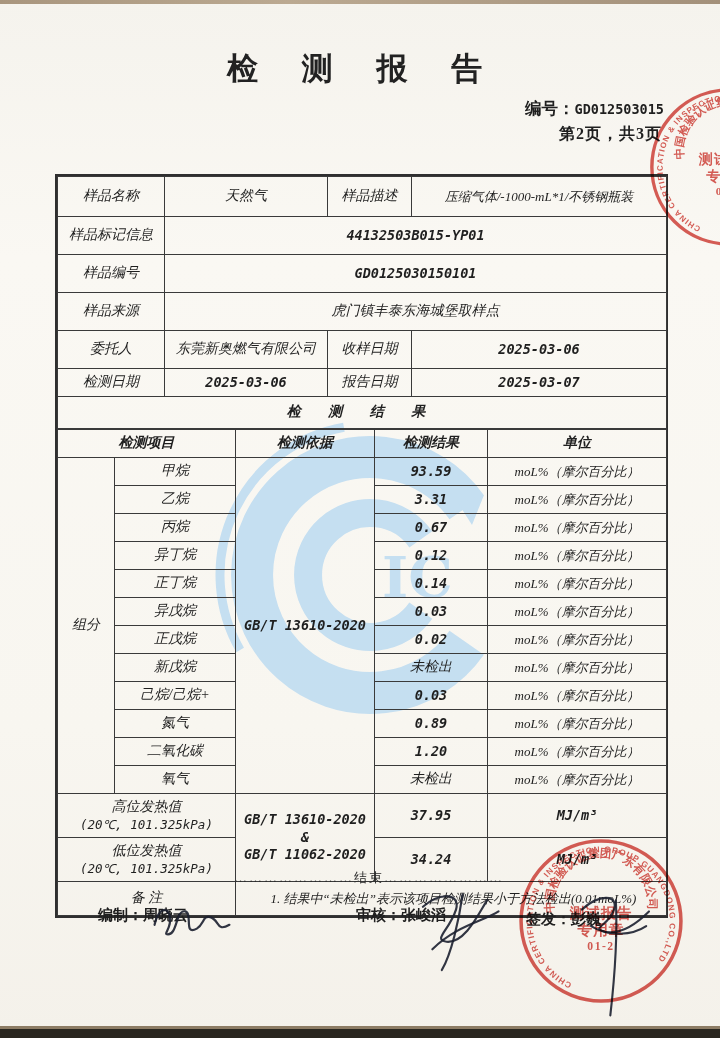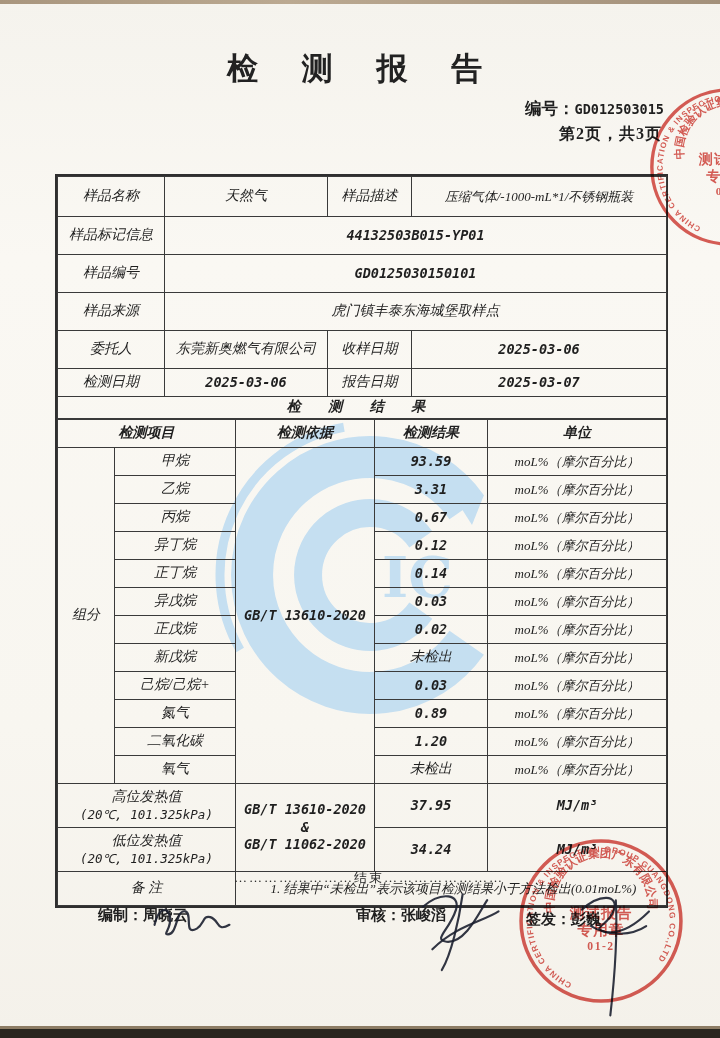--- a/index.html
+++ b/index.html
@@ -12,21 +12,21 @@
   .edge-bottom{position:absolute;bottom:0;left:0;right:0;height:9px;background:#29261f;border-top:3px solid #8d7c64;}
   .title{position:absolute;top:48px;left:0;width:100%;text-align:center;
          font-size:31px;font-weight:700;letter-spacing:11px;word-spacing:14px;color:#222;}
   .report-no{position:absolute;top:98px;right:56px;font-size:16.5px;font-weight:600;text-align:center;}
   .page-info{position:absolute;top:124px;right:58px;font-size:16px;letter-spacing:1px;font-weight:600;}
   .num{font-family:"DejaVu Sans Mono","Liberation Mono",monospace;font-weight:700;font-size:13.5px;letter-spacing:0;}
   .tablewrap{position:absolute;left:55px;top:174px;width:609px;border:2px solid #2f2f2f;z-index:2;background:transparent;font-style:italic;}
   table{border-collapse:collapse;width:100%;table-layout:fixed;}
   td{border:1px solid #3a3a3a;text-align:center;vertical-align:middle;
      font-size:14px;line-height:1.35;padding:1px 3px;overflow:hidden;}
-  .h40{height:40px}.h29{height:38px}.h28{height:28px}.h26{height:22px}.h44{height:44px}.h34{height:34px}
+  .h40{height:40px}.h29{height:38px}.h28{height:28px}.h26{height:32px}.h44{height:44px}.h34{height:34px}
   .banner{letter-spacing:12px;font-weight:600;}
   .hdr{font-weight:600;margin-left:31px;}
   .small{font-size:13px;}
   .cond{font-size:12.5px;display:block;}
   .lbl2{display:block;}
   .left{text-align:center;padding-left:8px;}
   .basis-line{display:block;line-height:1.3;}
   .endline{position:absolute;top:869px;left:0;width:100%;text-align:center;
            font-size:13px;letter-spacing:2px;color:#2a2a2a;z-index:2;padding-left:9px;}
   .sigblock{position:absolute;font-size:15px;z-index:3;white-space:nowrap;font-weight:600;}

